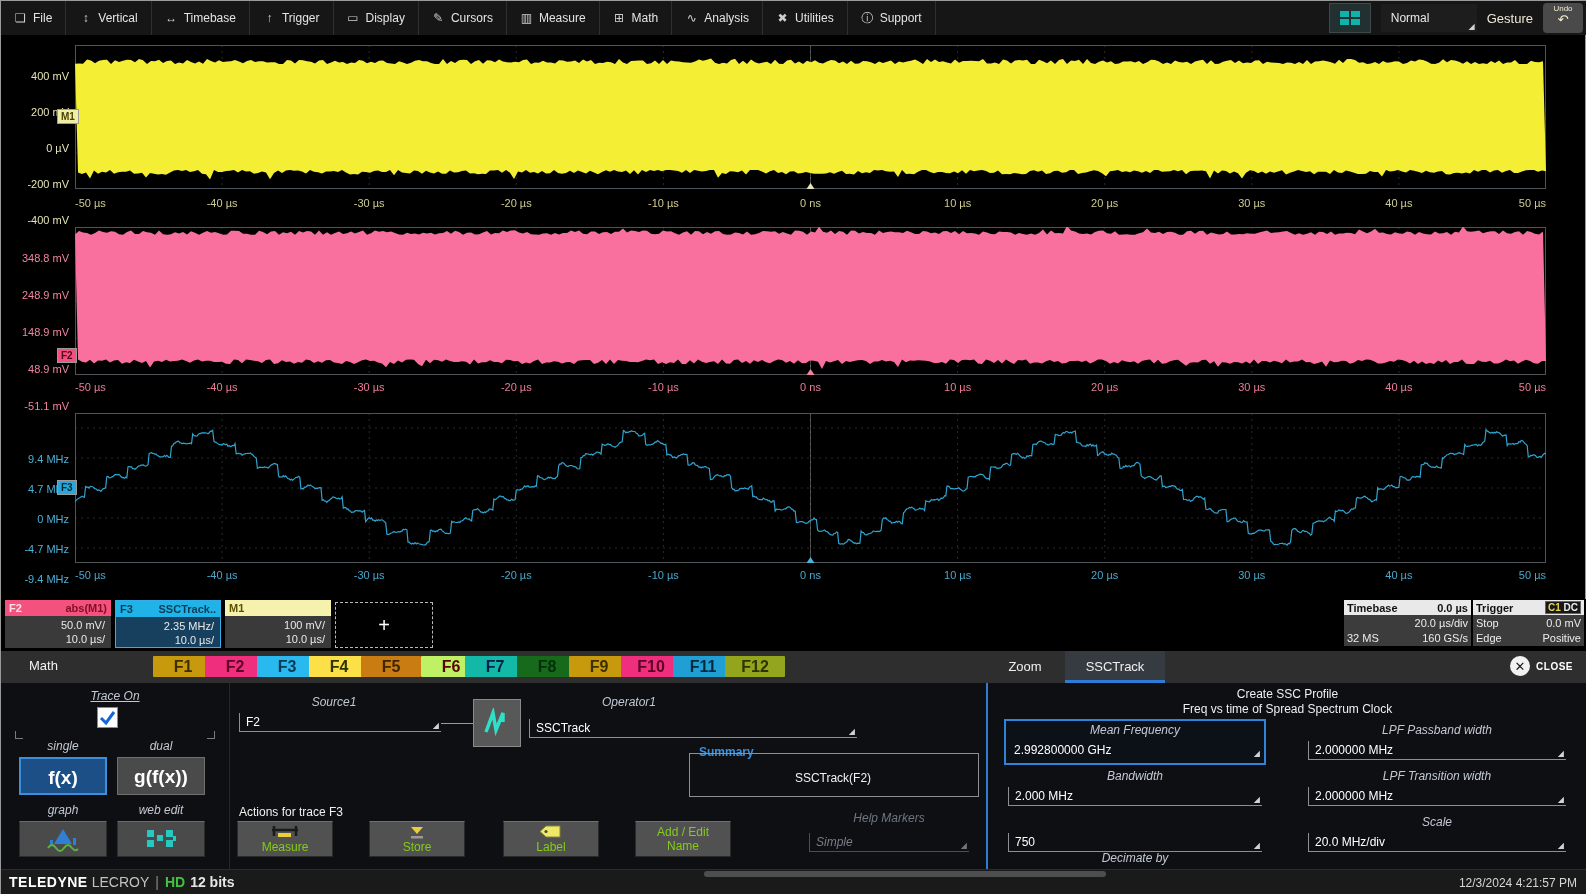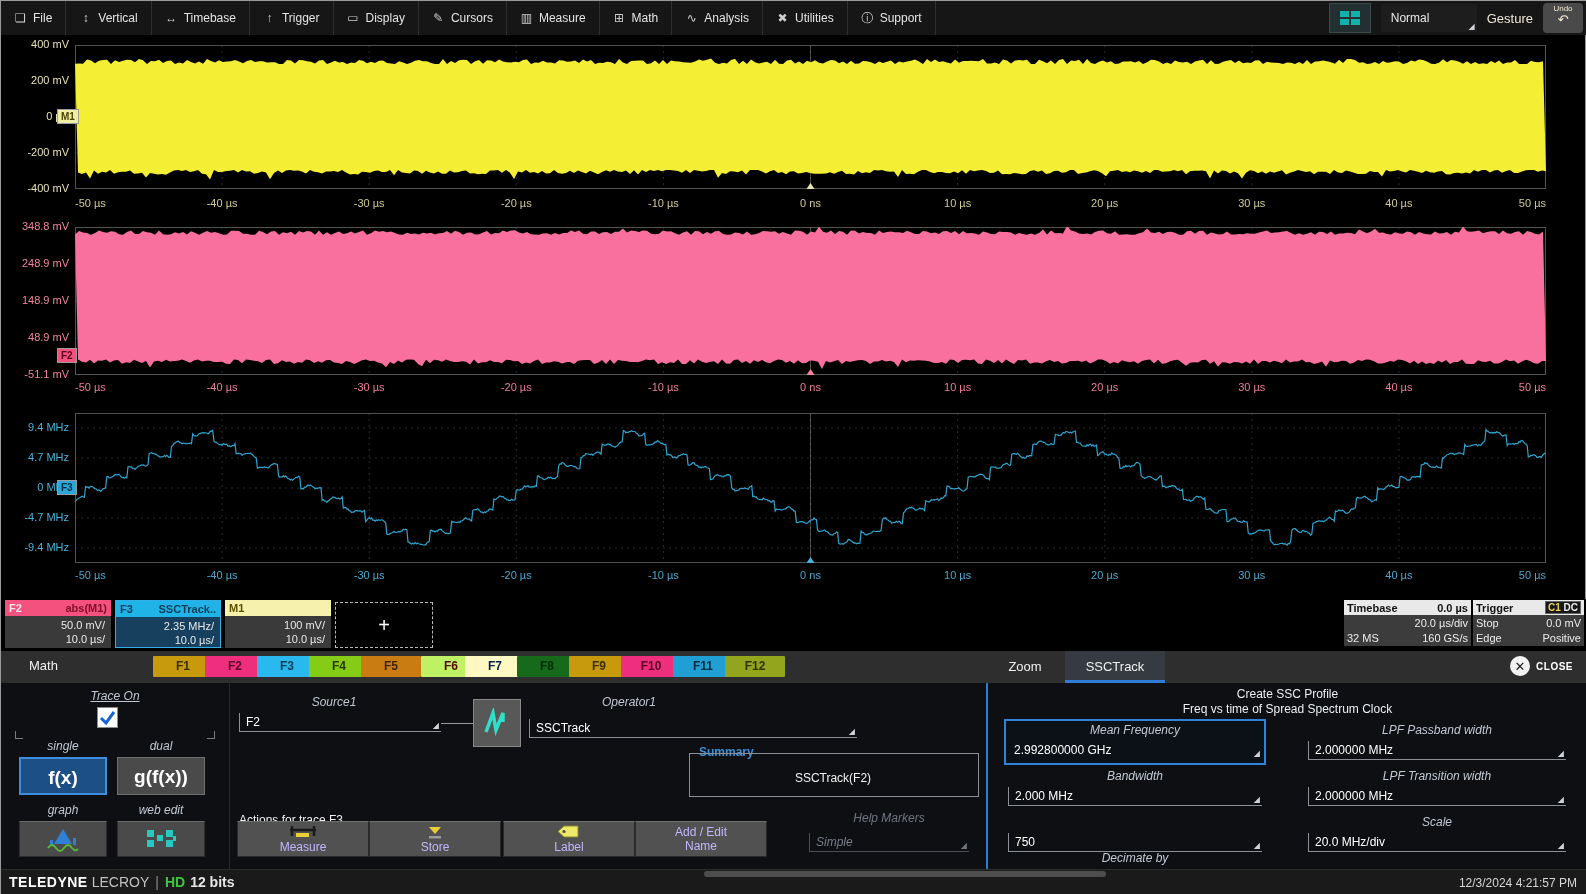--- a/index.html
+++ b/index.html
@@ -19,41 +19,41 @@
     display:flex;align-items:center;padding-left:10px;}
   .corner{position:absolute;right:2px;bottom:1px;font-size:8px;line-height:8px;color:#cfd3d8;}
   #gesture-label{color:#efe7d8;font-size:13px;}
   #undo-btn{width:40px;height:30px;background:#4a4a4a;border-radius:4px;color:#f3ead2;text-align:center;line-height:1;}
   #undo-btn .u-t{font-size:8px;display:block;padding-top:2px;}
   #undo-btn .u-a{font-size:13px;display:block;}
 
   
   .plot{position:absolute;left:0;width:1586px;}
   .plot svg{position:absolute;left:74px;}
-  .ylab{position:absolute;width:66px;text-align:right;font-size:11px;}
+  .ylab{position:absolute;width:66px;text-align:right;font-size:11px;margin-top:32px;}
   .xlab{position:absolute;font-size:11px;white-space:nowrap;}
   .badge{position:absolute;left:56px;font-size:10px;font-weight:bold;padding:1px 3px;border:1px solid #9b9b9b;z-index:3;}
 
   
   #descrow{position:absolute;left:0;top:598px;width:1586px;height:52px;background:#000;}
   .desc-box{position:absolute;top:1px;width:106px;height:48px;box-sizing:border-box;background:#3a3a3a;}
   .desc-head{height:16px;font-size:11px;display:flex;justify-content:space-between;align-items:center;padding:0 4px;font-weight:bold;}
   .desc-body{font-size:11px;color:#e8e8e8;text-align:right;padding:2px 6px 0 0;line-height:14px;}
   .plus-box{position:absolute;top:3px;width:96px;height:44px;border:1px dashed #b9b9b9;color:#fff;
     font-size:20px;display:flex;align-items:center;justify-content:center;}
   .tt-box{position:absolute;top:1px;height:48px;box-sizing:border-box;}
   .tt-head{height:15px;background:#e9e9e9;color:#111;font-size:11px;font-weight:bold;display:flex;justify-content:space-between;align-items:center;padding:0 3px;}
   .tt-body{background:#3c3c3c;color:#ececec;font-size:11px;line-height:15px;padding:1px 3px 0 3px;}
   .tt-row{display:flex;justify-content:space-between;}
   .trig-badge{background:#181818;border:1px solid #666;font-size:10px;padding:0 2px;font-weight:bold;}
 
   
   #tabrow{position:absolute;left:0;top:650px;width:1586px;height:32px;background:#2e2e2e;}
   #math-label{position:absolute;left:28px;top:7px;color:#f2f2f2;font-size:13px;}
-  .ftab{position:absolute;top:5px;width:60px;height:21px;font-size:12px;font-weight:bold;text-align:center;line-height:21px;border-radius:1px;}
+  .ftab{position:absolute;top:5px;width:60px;height:21px;font-size:16px;font-weight:bold;text-align:center;line-height:21px;border-radius:1px;}
   .rtab{position:absolute;top:0;height:32px;line-height:32px;text-align:center;color:#f0f0f0;font-size:13px;}
   .rtab.active{background:#353b41;border-bottom:3px solid #2e7cd6;box-sizing:border-box;}
   #close-btn{position:absolute;right:14px;top:5px;display:flex;align-items:center;gap:6px;color:#fff;}
   #close-x{width:20px;height:20px;border-radius:50%;background:#f2f2f2;color:#1a1a1a;font-size:13px;font-weight:bold;
     display:flex;align-items:center;justify-content:center;}
   #close-txt{font-size:10px;font-weight:bold;letter-spacing:.5px;}
 
   
   #panel{position:absolute;left:0;top:682px;width:1586px;height:186px;background:#0d0f12;}
   #panel .it{font-style:italic;color:#c2c9d4;font-size:12px;position:absolute;text-align:center;}
@@ -71,23 +71,23 @@
   #sec-mid{position:absolute;left:228px;top:0;width:757px;height:186px;}
   .dd{position:absolute;border-bottom:1px solid #8a9096;color:#fff;font-size:12px;padding:2px 14px 2px 6px;box-sizing:border-box;
     border-left:1px solid #8a9096;border-left-width:1px;}
   .dd.dis{color:#777e88;border-color:#4a4f55;font-style:italic;}
   #op-box{position:absolute;left:244px;top:16px;width:48px;height:48px;background:#585858;border:1px solid #8a8a8a;
     display:flex;align-items:center;justify-content:center;box-sizing:border-box;}
   #op-wire{position:absolute;left:212px;top:40px;width:32px;height:1px;background:#9a9a9a;}
   #summary-box{position:absolute;left:460px;top:70px;width:288px;height:42px;border:1px solid #8a9096;}
   #summary-label{position:absolute;left:466px;top:62px;background:#0d0f12;padding:0 4px;color:#3c8fd9;font-size:12px;font-weight:bold;}
   #summary-value{position:absolute;left:460px;top:88px;width:288px;text-align:center;color:#f2f2f2;font-size:12px;}
-  #actions-label{position:absolute;left:10px;top:122px;color:#f0f0f0;font-size:12px;margin-top:8px;}
-  .act-btn{position:absolute;top:138px;width:132px;height:36px;background:#515151;border:1px solid #2a2a2a;border-top-color:#707070;
-    color:#c4b5fd;font-size:12px;text-align:center;box-sizing:border-box;}
+  #actions-label{position:absolute;left:10px;top:122px;color:#f0f0f0;font-size:12px;}
+  .act-btn{position:absolute;top:138px;width:96px;height:36px;background:#515151;border:1px solid #2a2a2a;border-top-color:#707070;
+    color:#84cc16;font-size:12px;text-align:center;box-sizing:border-box;}
   .act-ic{display:block;height:16px;margin-top:2px;}
 
   #sec-right{position:absolute;left:985px;top:0;width:601px;height:186px;border-left:2px solid #2e7cd6;box-sizing:border-box;}
   .rt-title{position:absolute;width:100%;text-align:center;color:#eceff3;font-size:12px;}
   .fld-label{position:absolute;font-style:italic;color:#c2c9d4;font-size:12px;text-align:center;}
   .fld-val{position:absolute;border-bottom:1px solid #8a9096;border-left:1px solid #8a9096;color:#fff;font-size:12px;
     padding:2px 14px 2px 6px;box-sizing:border-box;}
   #mf-box{position:absolute;left:16px;top:36px;width:262px;height:46px;border:2px solid #2f83d9;background:#0c1118;box-sizing:border-box;}
 
   
@@ -356,24 +356,24 @@
 
   <div id="tabrow">
     <span id="math-label">Math</span>
     <div id="close-btn">
       <span id="close-x">✕</span>
       <span id="close-txt">CLOSE</span>
     </div>
   <div class="ftab" style="left: 152px; background: rgb(199, 154, 14); color: rgb(60, 46, 0);">F1</div>
       <div class="ftab" style="left: 204px; background: rgb(239, 47, 125); color: rgb(90, 4, 35);">F2</div>
       <div class="ftab" style="left: 256px; background: rgb(41, 185, 239); color: rgb(6, 58, 85);">F3</div>
-      <div class="ftab" style="left: 308px; background: #84cc16; color: rgb(43, 53, 0);">F4</div>
+      <div class="ftab" style="left: 308px; background: #fde047; color: rgb(43, 53, 0);">F4</div>
       <div class="ftab" style="left: 360px; background: rgb(201, 124, 18); color: rgb(64, 36, 0);">F5</div>
       <div class="ftab" style="left: 420px; background: #bef264; color: rgb(87, 4, 4);">F6</div>
-      <div class="ftab" style="left: 464px; background: #fef9c3; color: rgb(4, 32, 79);">F7</div>
+      <div class="ftab" style="left: 464px; background: #14b8a6; color: rgb(4, 32, 79);">F7</div>
       <div class="ftab" style="left: 516px; background: rgb(23, 105, 28); color: rgb(3, 48, 7);">F8</div>
       <div class="ftab" style="left: 568px; background: rgb(199, 154, 14); color: rgb(60, 46, 0);">F9</div>
       <div class="ftab" style="left: 620px; background: rgb(239, 47, 125); color: rgb(90, 4, 35);">F10</div>
       <div class="ftab" style="left: 672px; background: rgb(31, 159, 212); color: rgb(4, 41, 61);">F11</div>
       <div class="ftab" style="left: 724px; background: rgb(147, 164, 29); color: rgb(46, 52, 0);">F12</div>
       <div class="rtab" style="left: 986px; width: 76px;">Zoom</div>
       <div class="rtab active" style="left: 1064px; width: 100px;">SSCTrack</div>
     </div>
 
   <div id="panel">

